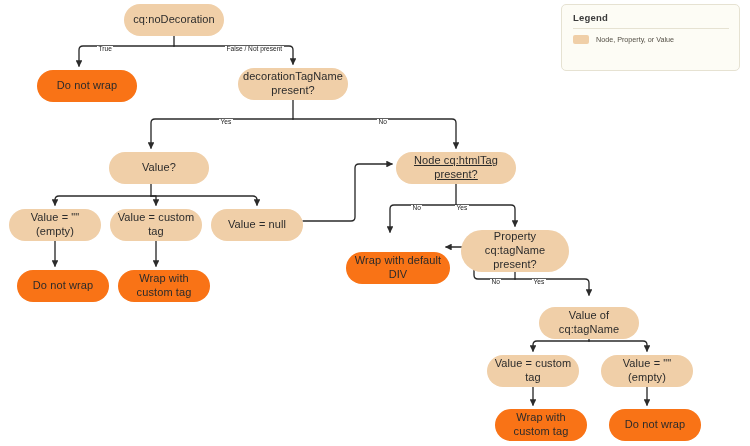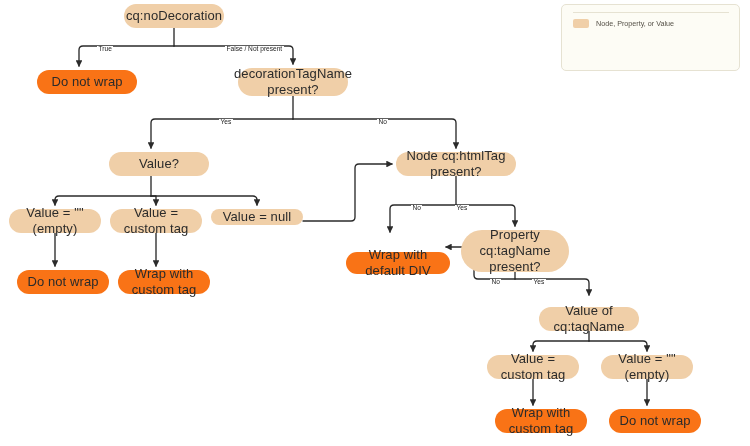--- a/index.html
+++ b/index.html
@@ -20,26 +20,26 @@
     width: 750px;
     height: 446px;
   }
   .node {
     position: absolute;
     box-sizing: border-box;
     display: flex;
     align-items: center;
     justify-content: center;
     text-align: center;
-    font-size: 13px;
+    font-size: 11px;
     line-height: 1.25;
     color: #2b2b2b;
     border-radius: 999px;
     letter-spacing: 0.1px;
-    padding: 8px 4px;
+    padding: 16px 4px;
     z-index: 3;
   }
   .node.process { background: #f0cfa8; }
   .node.decision { background: #f97316; margin-left: 8px; }
 
   .edge-label {
     position: absolute;
     font-size: 6.6px;
     color: #1d1d1d;
     background: #ffffff;
@@ -135,21 +135,21 @@
     <path d="M 533 379 L 533 405" marker-end="url(#arrow)"></path>
     <path d="M 647 379 L 647 405" marker-end="url(#arrow)"></path>
   </g>
 </svg>
 
 <div id="nodes-layer">
     <div class="node process" style="left: 124px; top: 4px; width: 100px; height: 24px;">cq:noDecoration</div>
     <div class="node decision" style="left: 29px; top: 70px; width: 100px; height: 24px;">Do not wrap</div>
     <div class="node process" style="left: 238px; top: 68px; width: 110px; height: 28px;">decorationTagName<br>present?</div>
     <div class="node process" style="left: 109px; top: 152px; width: 100px; height: 24px;">Value?</div>
-    <div class="node process" style="left: 396px; top: 152px; width: 120px; height: 24px;">Node cq:htmlTag present?</div>
+    <div class="node process" style="left: 396px; top: 152px; width: 120px; height: 24px; text-decoration: underline;">Node cq:htmlTag present?</div>
     <div class="node process" style="left: 9px; top: 209px; width: 92px; height: 24px;">Value = "" (empty)</div>
     <div class="node process" style="left: 110px; top: 209px; width: 92px; height: 24px;">Value = custom tag</div>
     <div class="node process" style="left: 211px; top: 209px; width: 92px; height: 14px;">Value = null</div>
     <div class="node decision" style="left: 338px; top: 252px; width: 104px; height: 22px;">Wrap with default DIV</div>
     <div class="node process" style="left: 461px; top: 230px; width: 108px; height: 42px;">Property cq:tagName<br>present?</div>
     <div class="node decision" style="left: 9px; top: 270px; width: 92px; height: 24px;">Do not wrap</div>
     <div class="node decision" style="left: 110px; top: 270px; width: 92px; height: 24px;">Wrap with custom tag</div>
     <div class="node process" style="left: 539px; top: 307px; width: 100px; height: 24px;">Value of cq:tagName</div>
     <div class="node process" style="left: 487px; top: 355px; width: 92px; height: 24px;">Value = custom tag</div>
     <div class="node process" style="left: 601px; top: 355px; width: 92px; height: 24px;">Value = "" (empty)</div>
@@ -162,18 +162,19 @@
     <div class="edge-label" style="left: 225px; top: 46px;">False / Not present</div>
     <div class="edge-label" style="left: 219px; top: 119px;">Yes</div>
     <div class="edge-label" style="left: 377px; top: 119px;">No</div>
     <div class="edge-label" style="left: 411px; top: 205px;">No</div>
     <div class="edge-label" style="left: 455px; top: 205px;">Yes</div>
     <div class="edge-label" style="left: 490px; top: 279px;">No</div>
     <div class="edge-label" style="left: 532px; top: 279px;">Yes</div>
   </div>
 
 <div id="legend">
+  <div class="lg-title">Legend</div>
   <div class="lg-rule"></div>
   <div class="lg-row">
     <span class="lg-swatch" style="background:#f0cfa8"></span>
     <span class="lg-text">Node, Property, or Value</span>
   </div>
 </div>
 
 </body></html>

